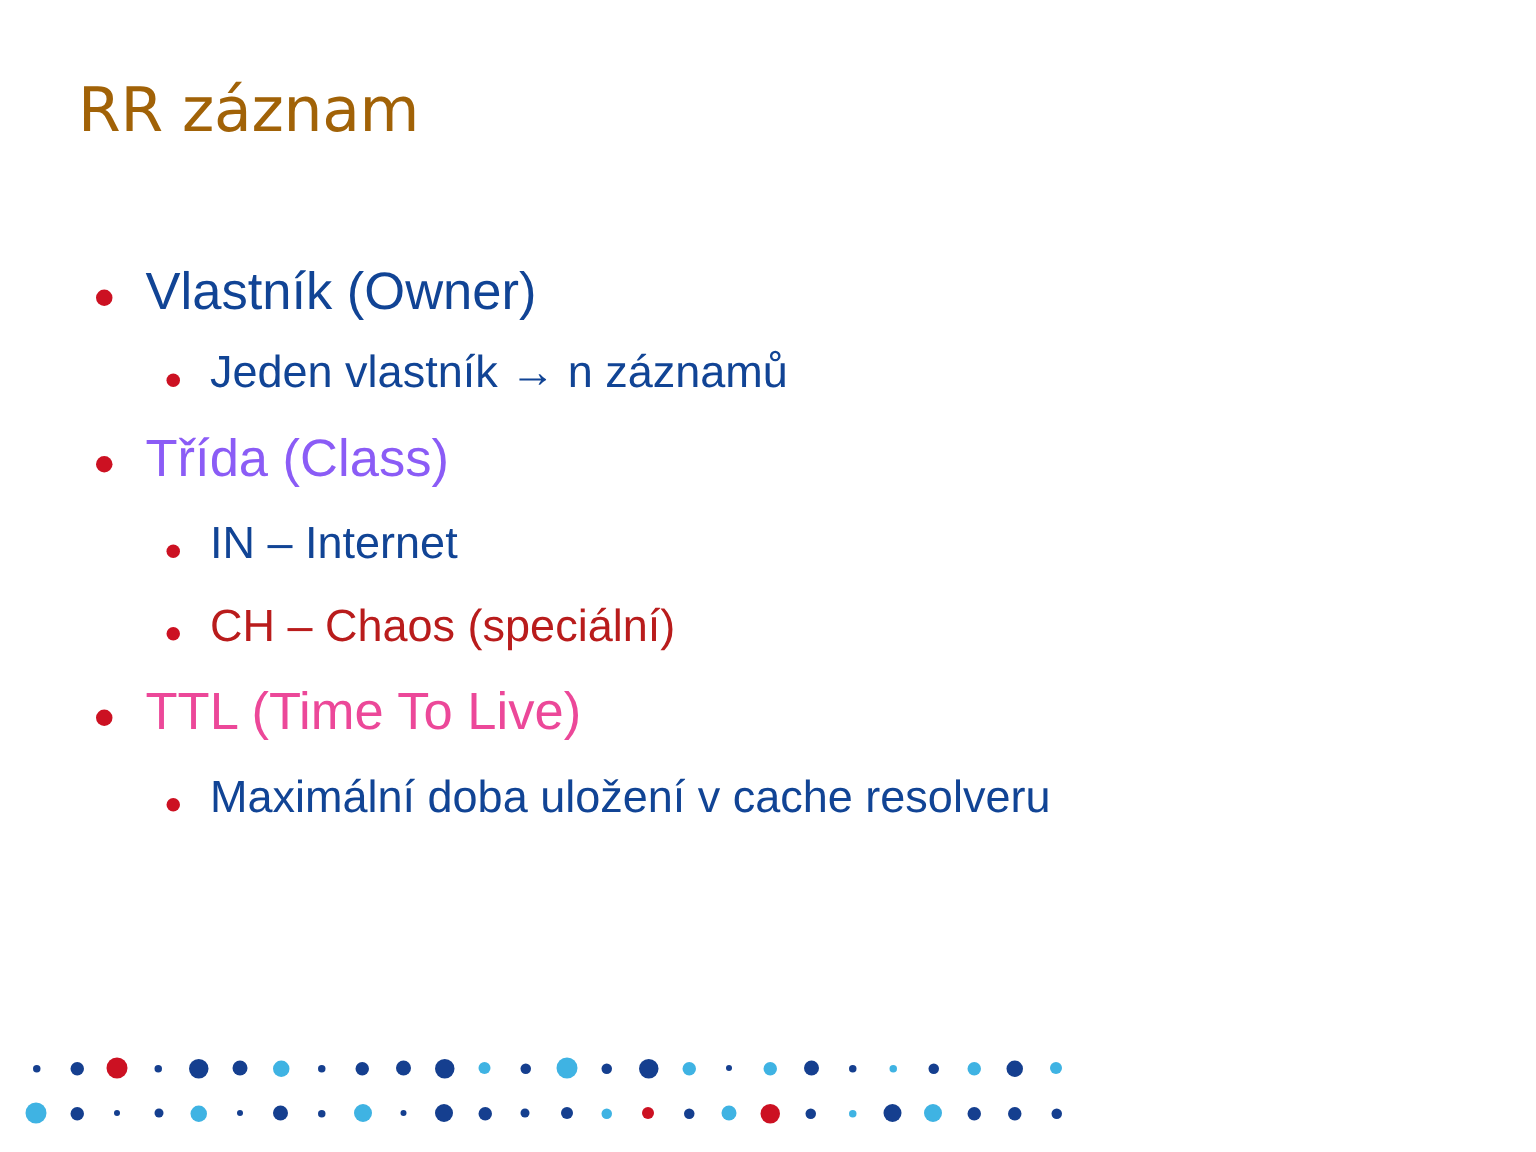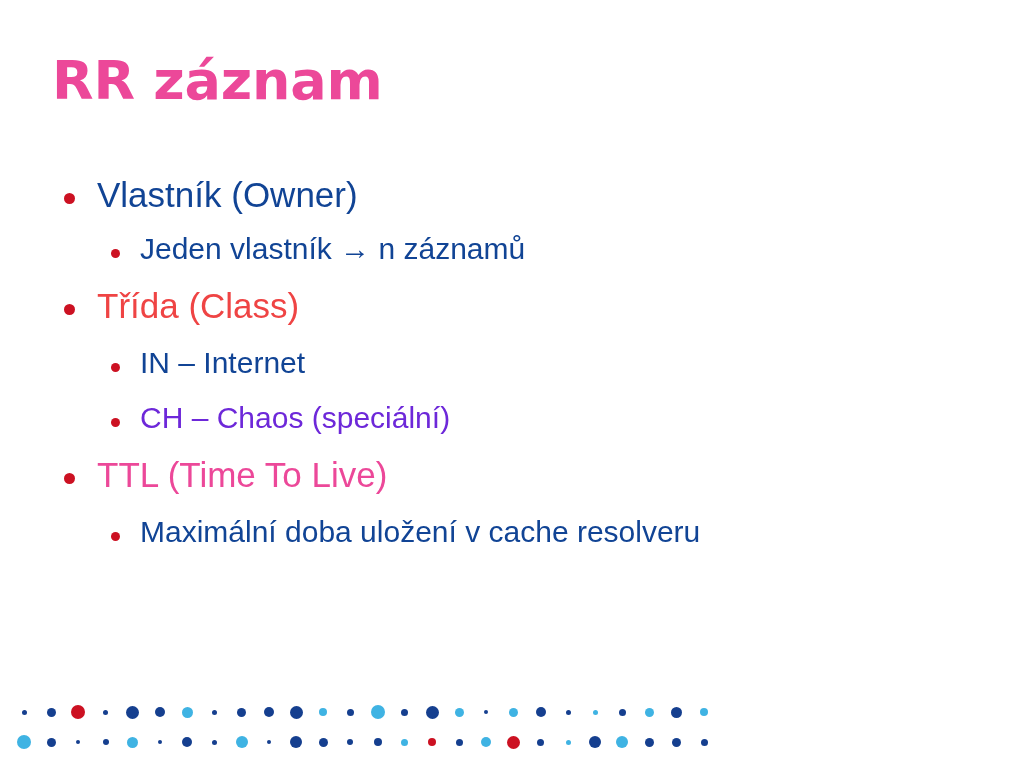--- a/index.html
+++ b/index.html
@@ -23,23 +23,23 @@
     height: 768px;
     background: #ffffff;
   }
 
   
   #slide-title {
     position: absolute;
     left: 52px;
     top: 49px;
     font-family: "DejaVu Sans", sans-serif;
-    font-size: 54px;
-    font-weight: 700;
-    color: #ec4899;
+    font-size: 41px;
+    font-weight: 400;
+    color: #a16207;
     letter-spacing: -0.2px;
     white-space: nowrap;
   }
 
   
   #body-list {
     position: absolute;
     left: 0;
     top: 174px;
     width: 857px;
@@ -158,23 +158,23 @@
 </head>
 <body>
 
 <div id="slide">
 
   <div id="slide-title">RR záznam</div>
 
   <div id="body-list">
       <div class="bullet-row level1"><span class="marker" style="background: rgb(204, 17, 34);"></span><span class="bullet-text" style="color: rgb(17, 68, 149);">Vlastník (Owner)</span></div>
       <div class="bullet-row level2"><span class="marker" style="background: rgb(204, 17, 34);"></span><span class="bullet-text" style="color: rgb(17, 68, 149); text-align: center;">Jeden vlastník  →  n záznamů</span></div>
-      <div class="bullet-row level1"><span class="marker" style="background: rgb(204, 17, 34);"></span><span class="bullet-text" style="color: #ef4444;">Třída (Class)</span></div>
+      <div class="bullet-row level1"><span class="marker" style="background: rgb(204, 17, 34);"></span><span class="bullet-text" style="color: #8b5cf6;">Třída (Class)</span></div>
       <div class="bullet-row level2 gap-before"><span class="marker" style="background: rgb(204, 17, 34);"></span><span class="bullet-text" style="color: rgb(17, 68, 149);">IN – Internet</span></div>
-      <div class="bullet-row level2"><span class="marker" style="background: rgb(204, 17, 34);"></span><span class="bullet-text" style="color: #6d28d9;">CH – Chaos (speciální)</span></div>
+      <div class="bullet-row level2"><span class="marker" style="background: rgb(204, 17, 34);"></span><span class="bullet-text" style="color: #b91c1c;">CH – Chaos (speciální)</span></div>
       <div class="bullet-row level1"><span class="marker" style="background: rgb(204, 17, 34);"></span><span class="bullet-text" style="color: #ec4899;">TTL (Time To Live)</span></div>
       <div class="bullet-row level2 gap-before"><span class="marker" style="background: rgb(204, 17, 34);"></span><span class="bullet-text" style="color: rgb(17, 68, 149);">Maximální doba uložení v cache resolveru</span></div>
     </div>
 
   <div id="dot-pattern">
       <span class="dot" style="width: 5px; height: 5px; left: 21.5px; top: 15.5px; background: rgb(21, 63, 143);"></span>
       <span class="dot" style="width: 9px; height: 9px; left: 46.7px; top: 13.5px; background: rgb(21, 63, 143);"></span>
       <span class="dot" style="width: 14px; height: 14px; left: 71.4px; top: 11px; background: rgb(204, 17, 34);"></span>
       <span class="dot" style="width: 5px; height: 5px; left: 103.1px; top: 15.5px; background: rgb(21, 63, 143);"></span>
       <span class="dot" style="width: 13px; height: 13px; left: 126.3px; top: 11.5px; background: rgb(21, 63, 143);"></span>

